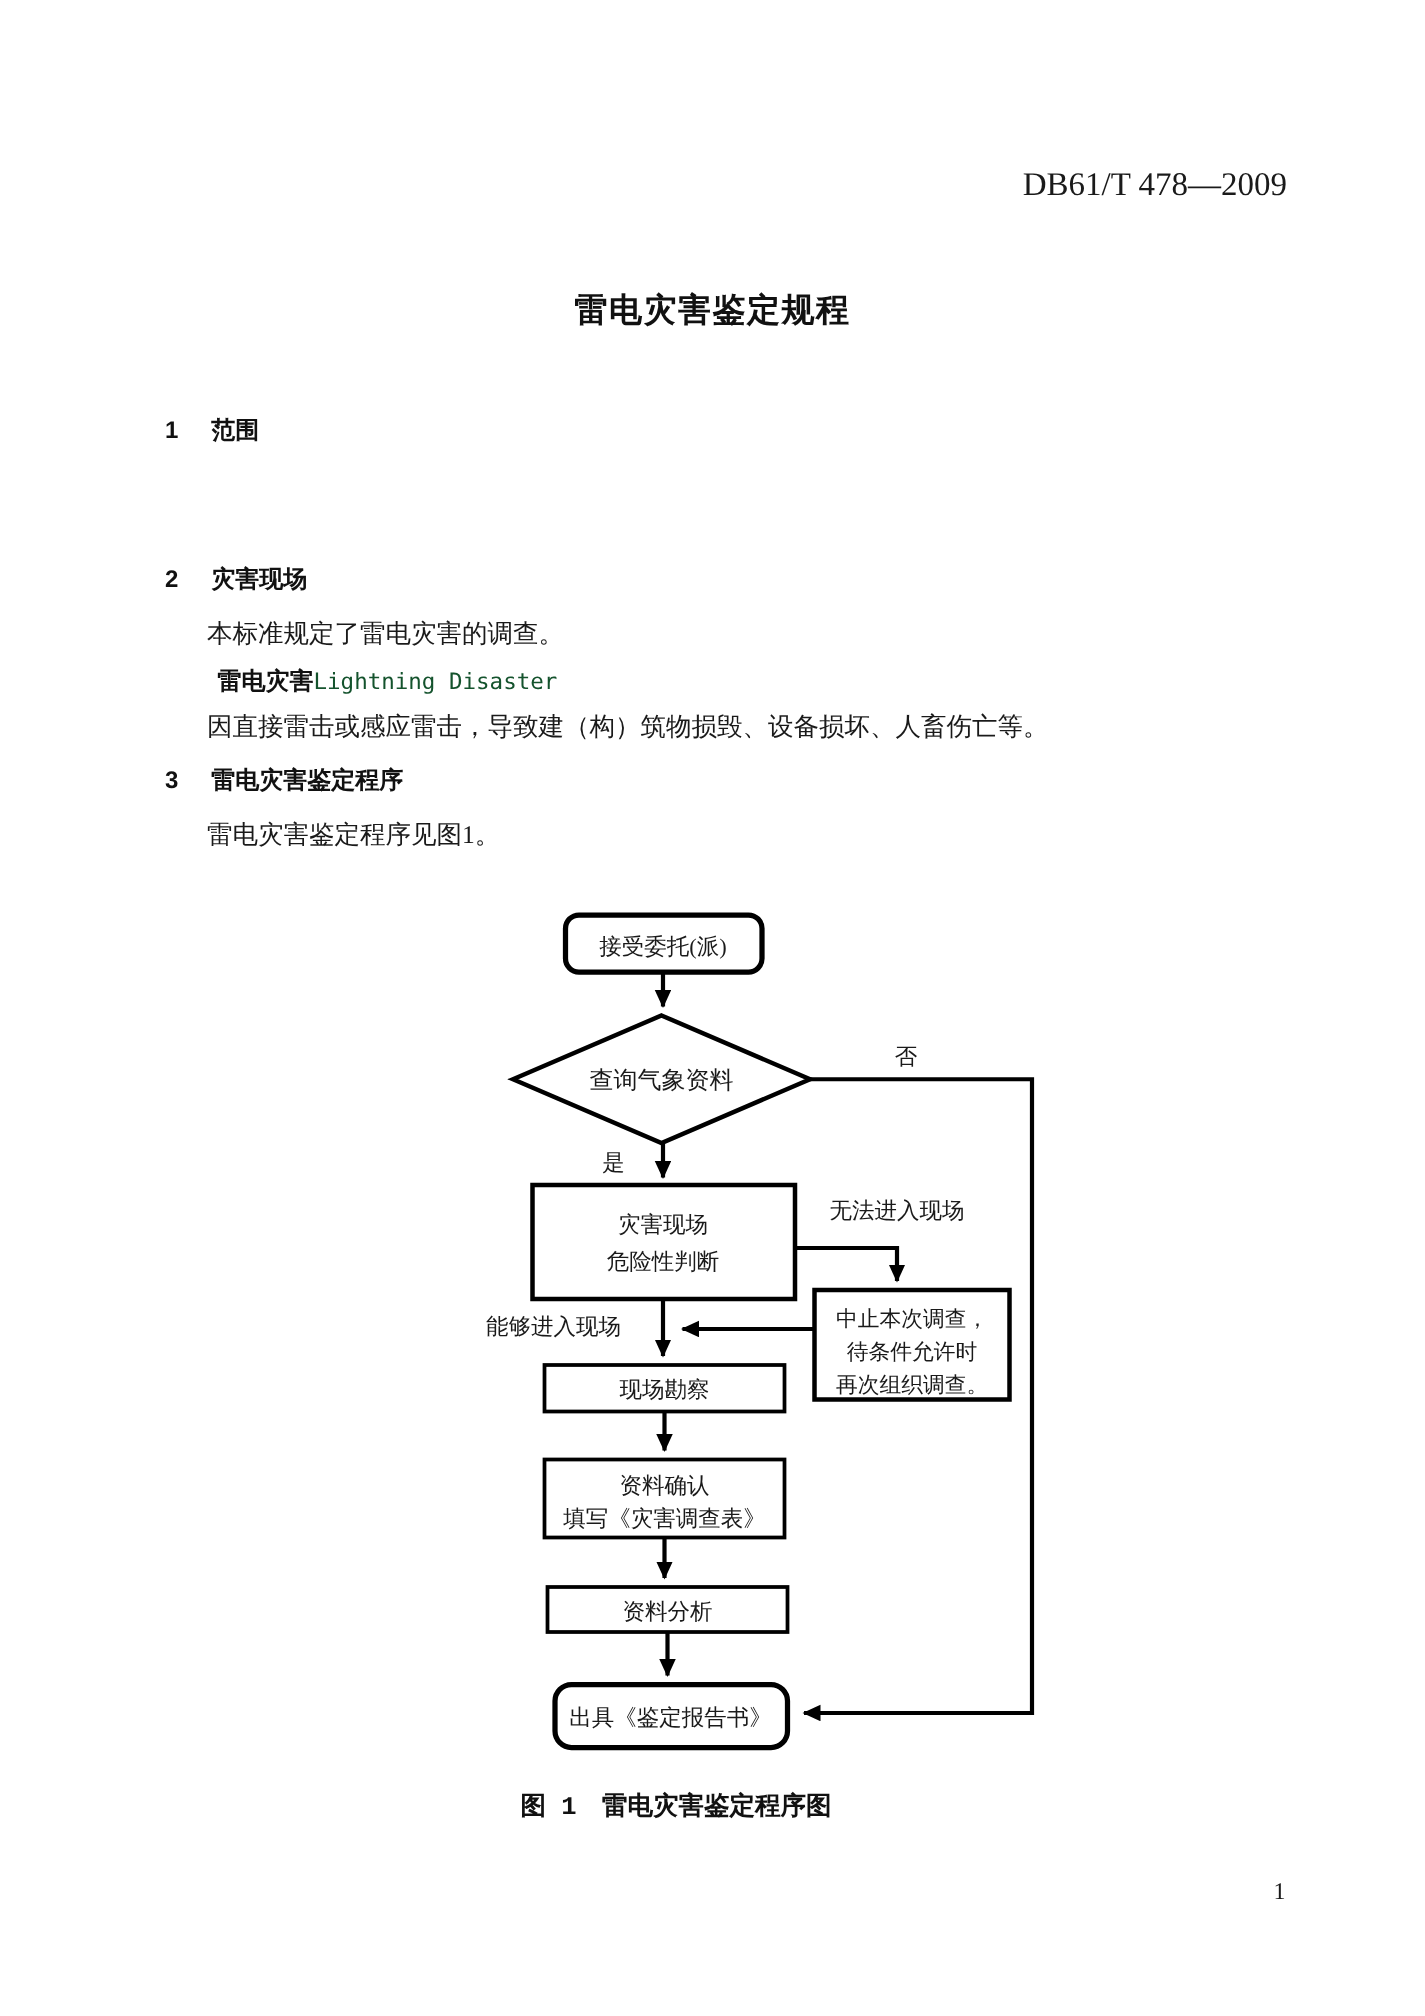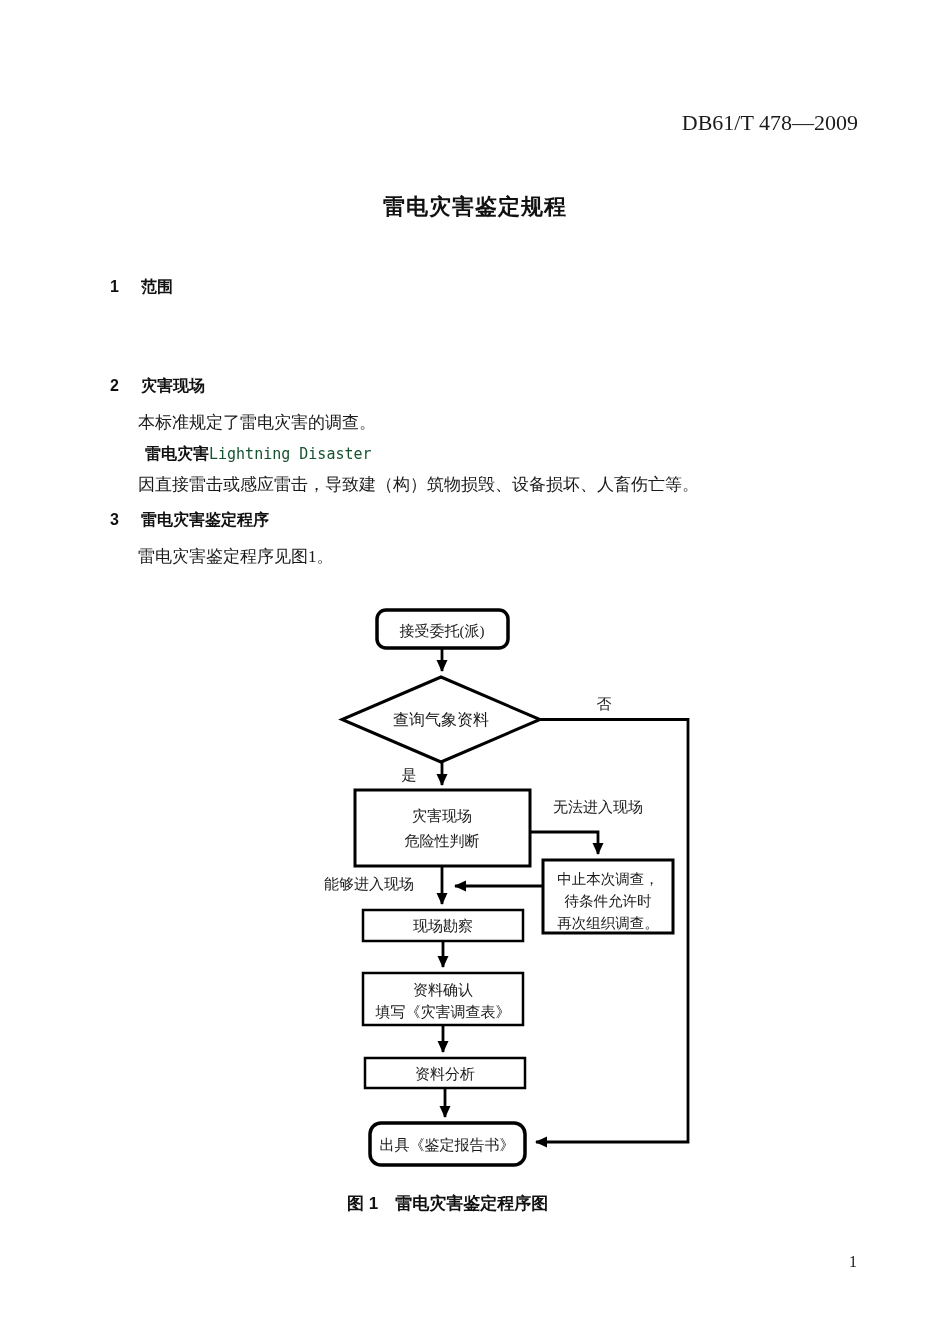--- a/index.html
+++ b/index.html
@@ -60,21 +60,21 @@
   .fc-text {
     font-family:"Liberation Serif","DejaVu Serif",serif;
     fill:#1a1a1a;
   }
   .fs15 { font-size:15px; }
   .fs16 { font-size:16px; }
   .fs145 { font-size:14.5px; }
   .mid { text-anchor:middle; }
   .figure-caption {
     position:absolute; top:1192px; left:347px;
-    font-family:Liberation Sans, sans-serif;
+    font-family:Liberation Mono, monospace;
     font-weight:bold; font-size:17px; color:#111;
   }
   .page-number {
     position:absolute; top:1253px; left:849px;
     font-size:16px; color:#1a1a1a;
   }
 </style>
 </head>
 <body>
 

